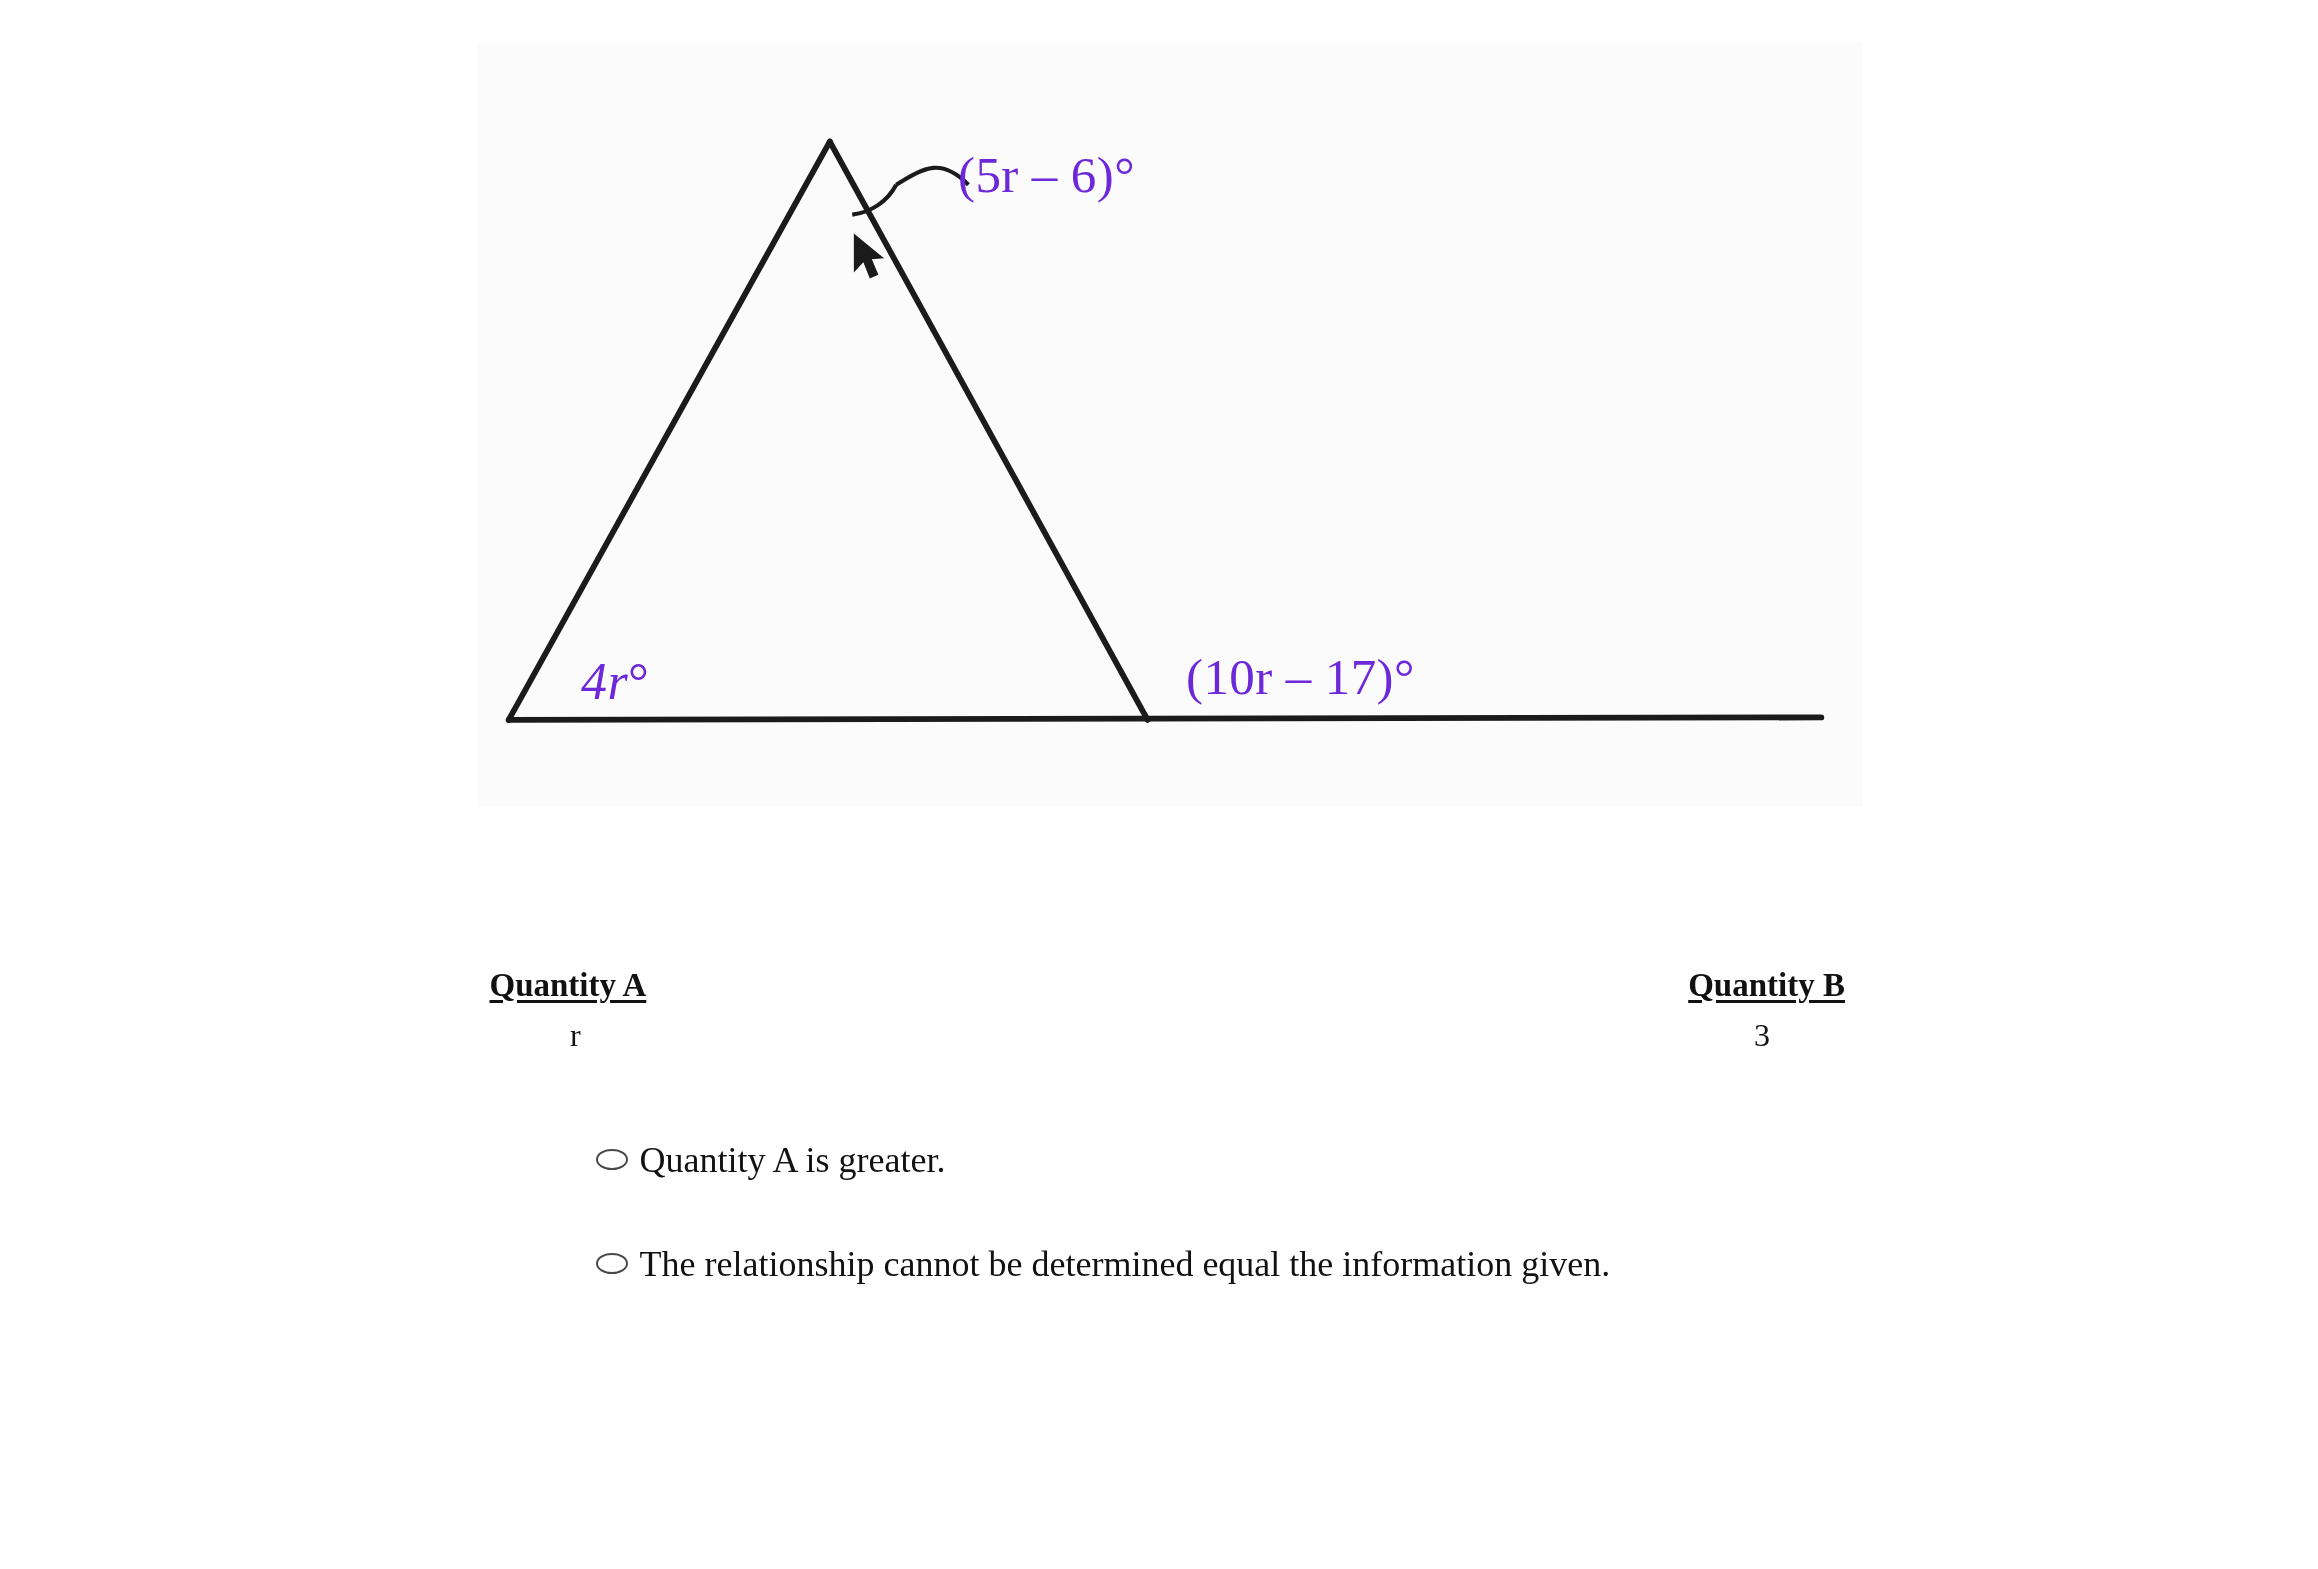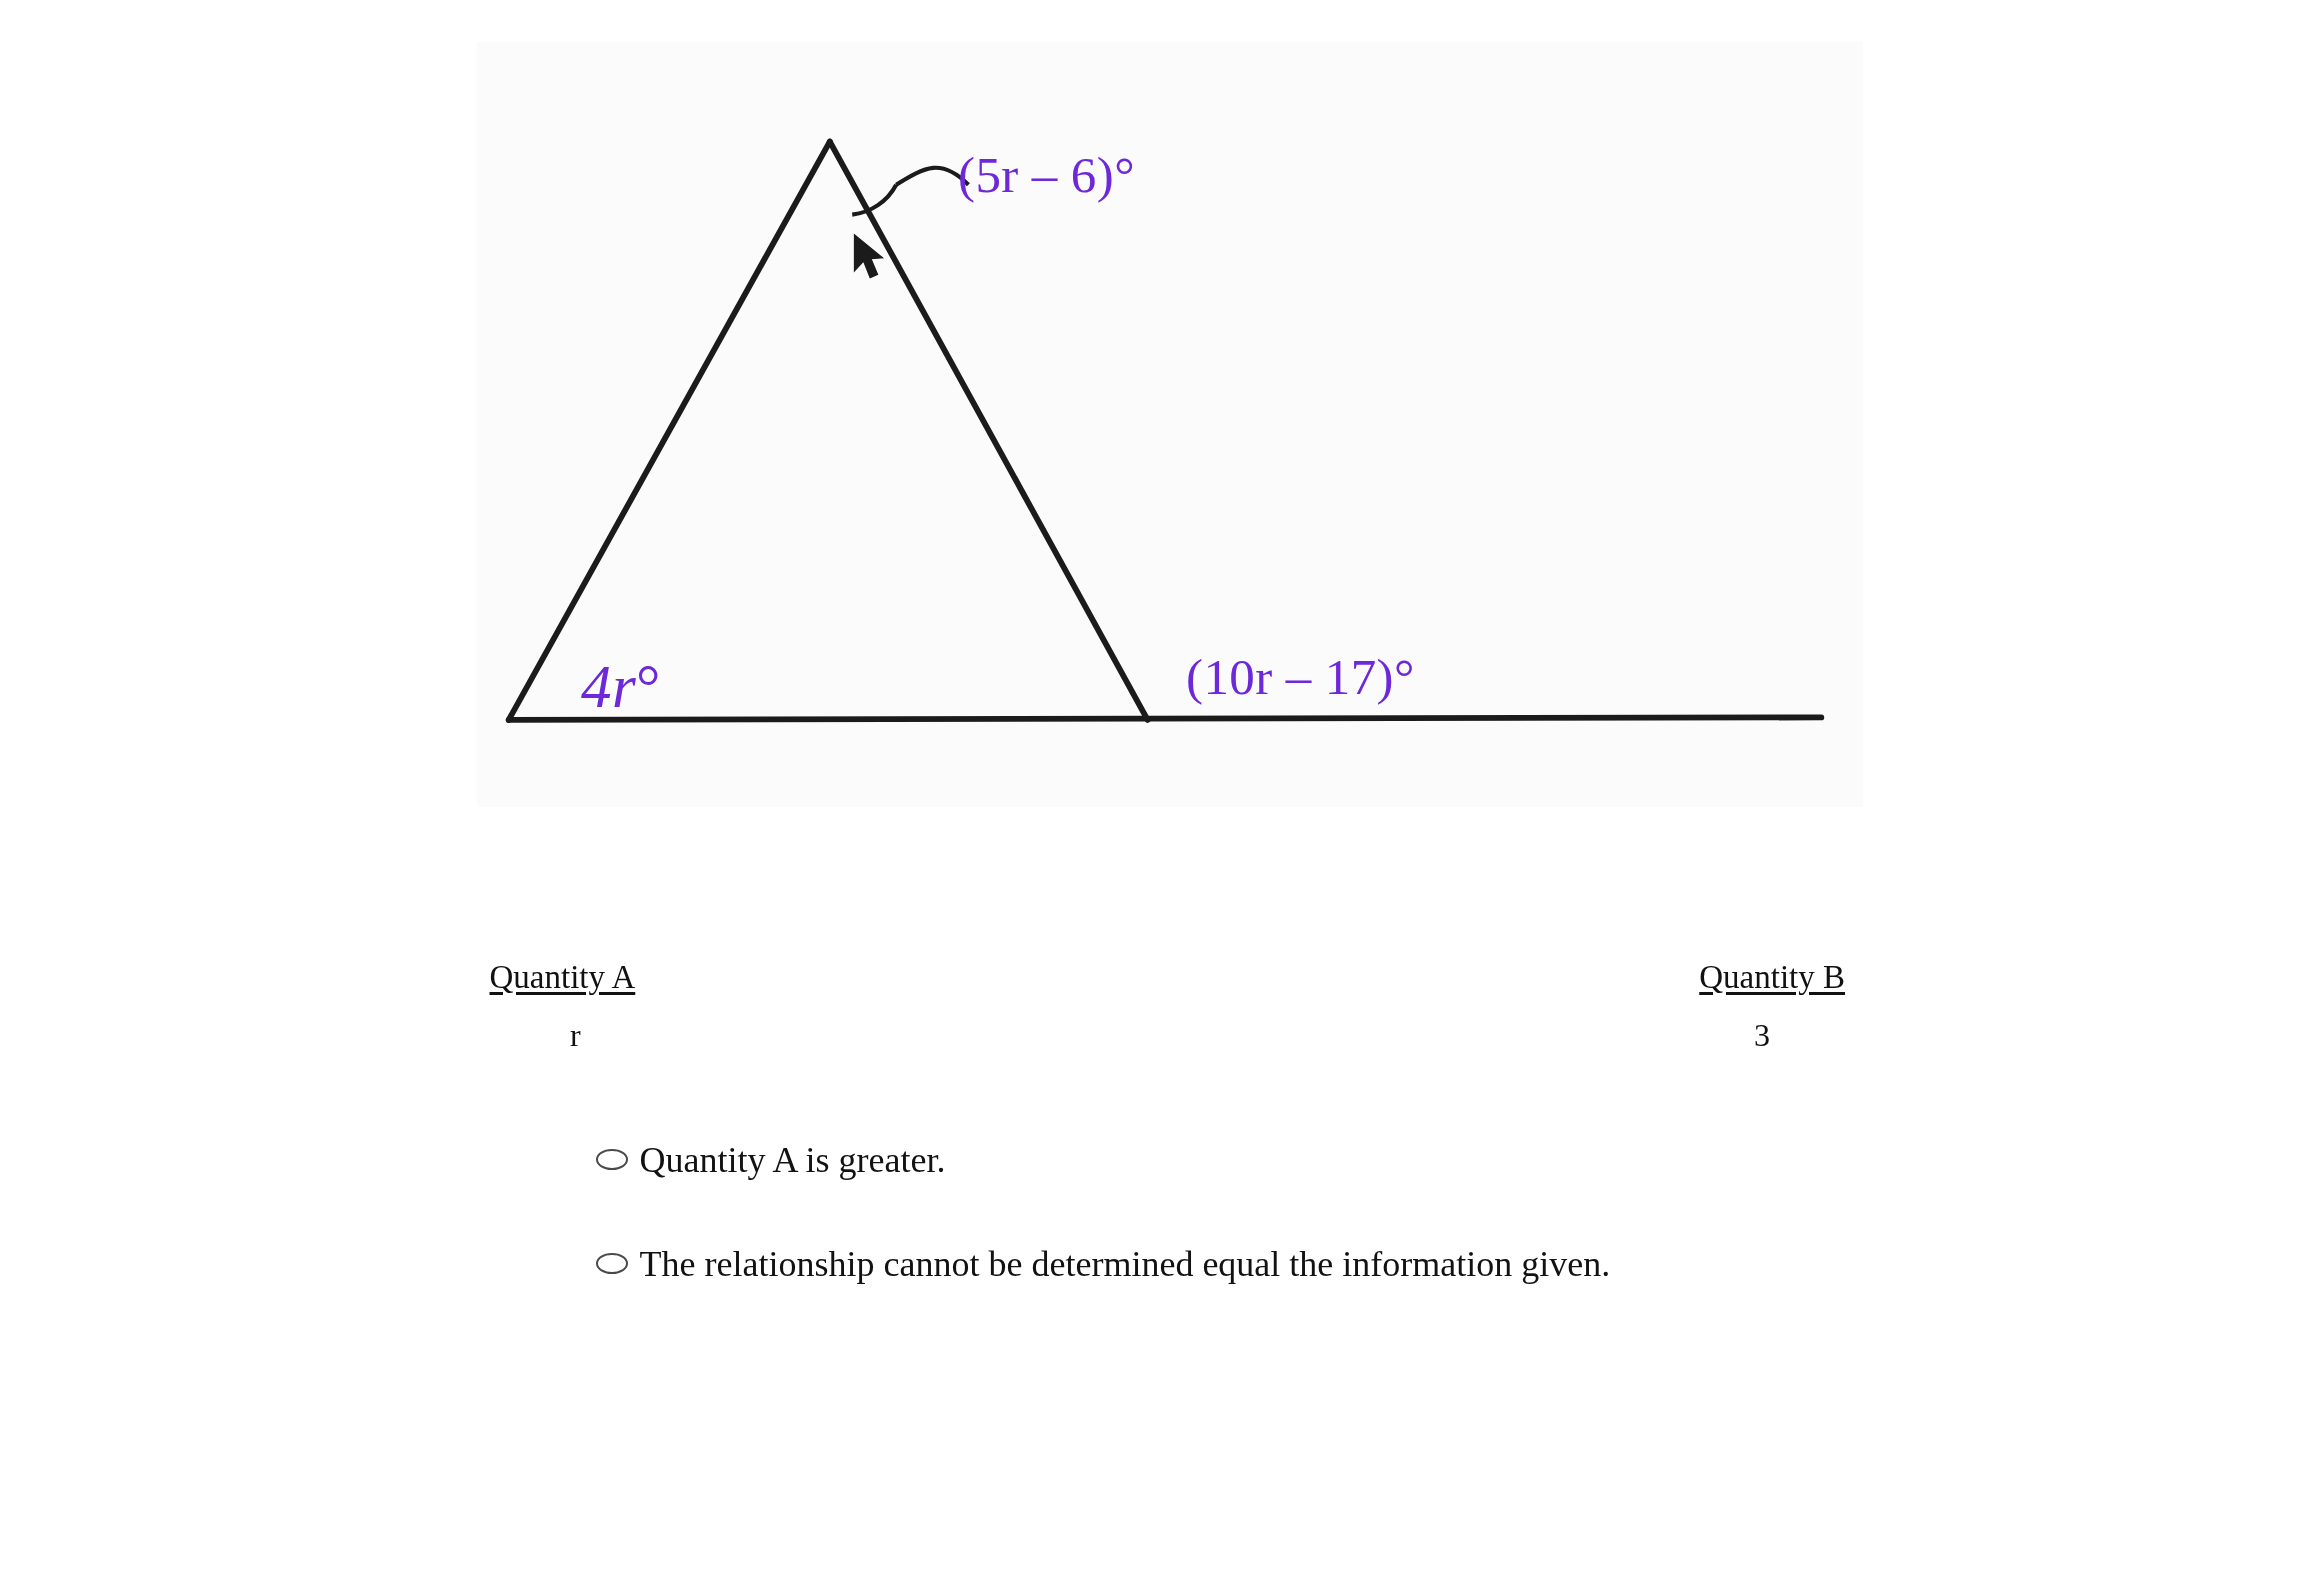--- a/index.html
+++ b/index.html
@@ -41,21 +41,21 @@
   .fig-label .ital {
     font-style: italic;
   }
   #label-apex {
     left: 481px;
     top: 104px;
   }
   #label-left {
     left: 104px;
     top: 610px;
-    font-size: 61px;
+    font-size: 52px;
   }
   #label-right {
     left: 709px;
     top: 606px;
   }
   #cursor-arrow {
     position: absolute;
     left: 375px;
     top: 191px;
     width: 33px;
@@ -66,26 +66,27 @@
   #quantity-row {
     position: absolute;
     left: 477px;
     top: 959px;
     width: 1386px;
     height: 50px;
   }
   .qty-heading {
     position: absolute;
     font-family: "Liberation Serif", serif;
-    font-weight: normal;
+    font-weight: bold;
     font-size: 33px;
     text-decoration: underline;
     text-underline-offset: 4.2px;
     color: #111111;
     white-space: nowrap;
+    margin-top: 8px;
   }
   #qty-a-heading { left: 12.5px; top: 0; }
   #qty-b-heading { right: 18px; top: 0; }
 
   #quantity-values {
     position: absolute;
     left: 477px;
     top: 1017px;
     width: 1386px;
     height: 50px;

